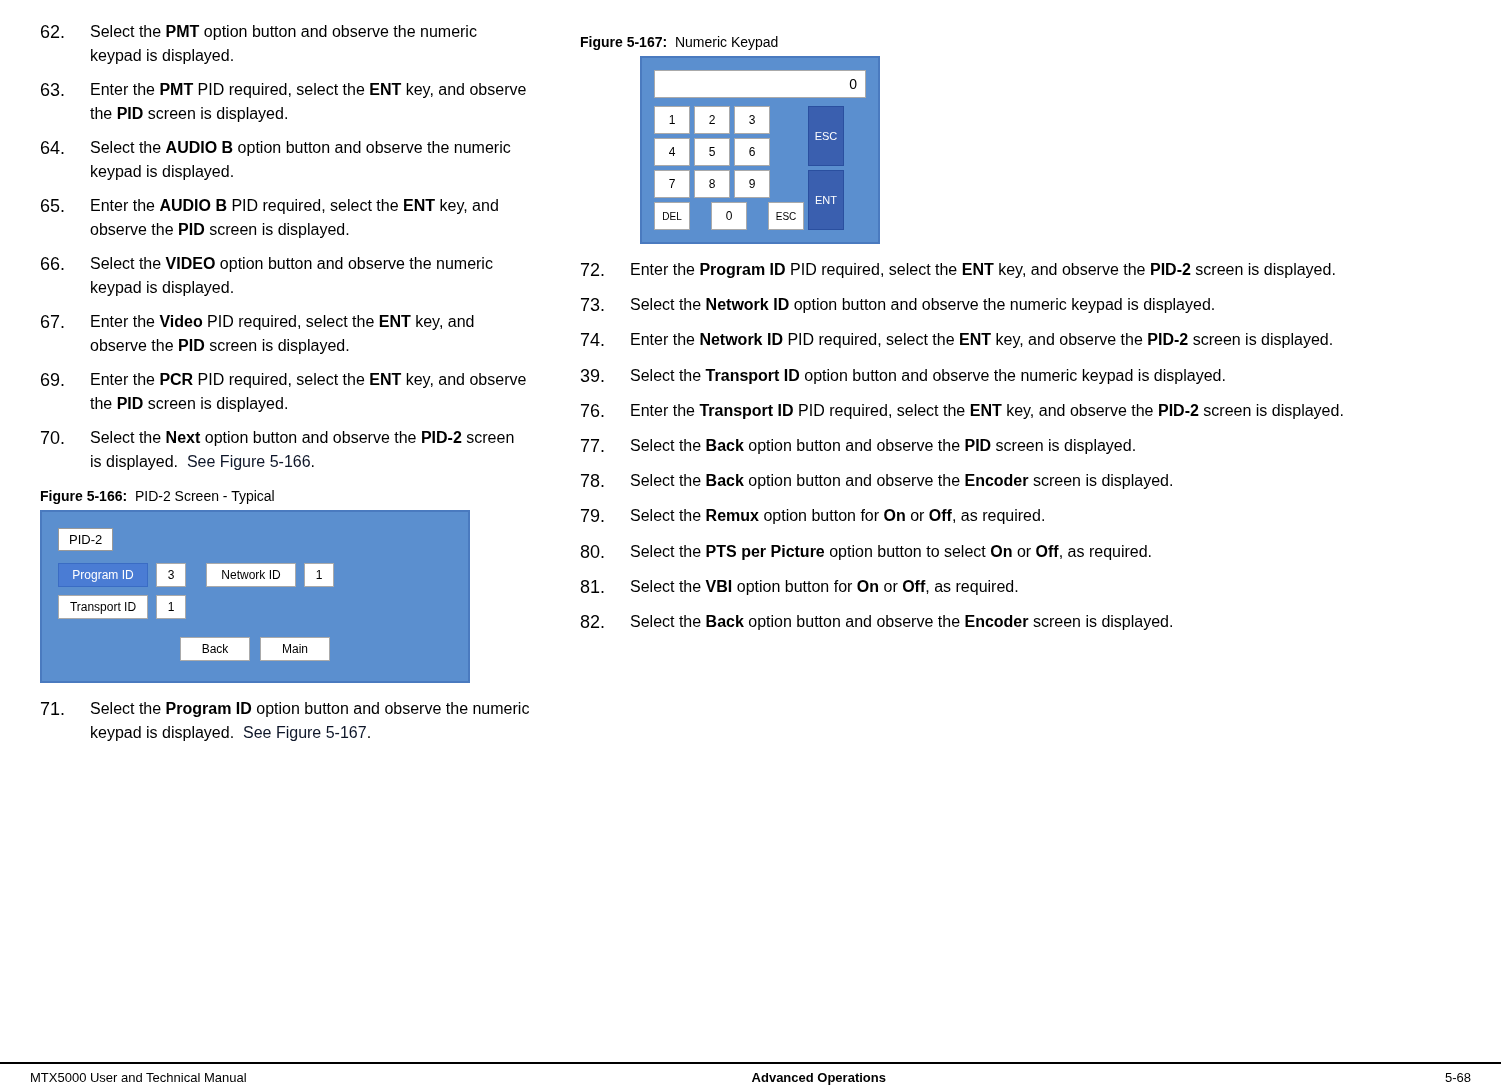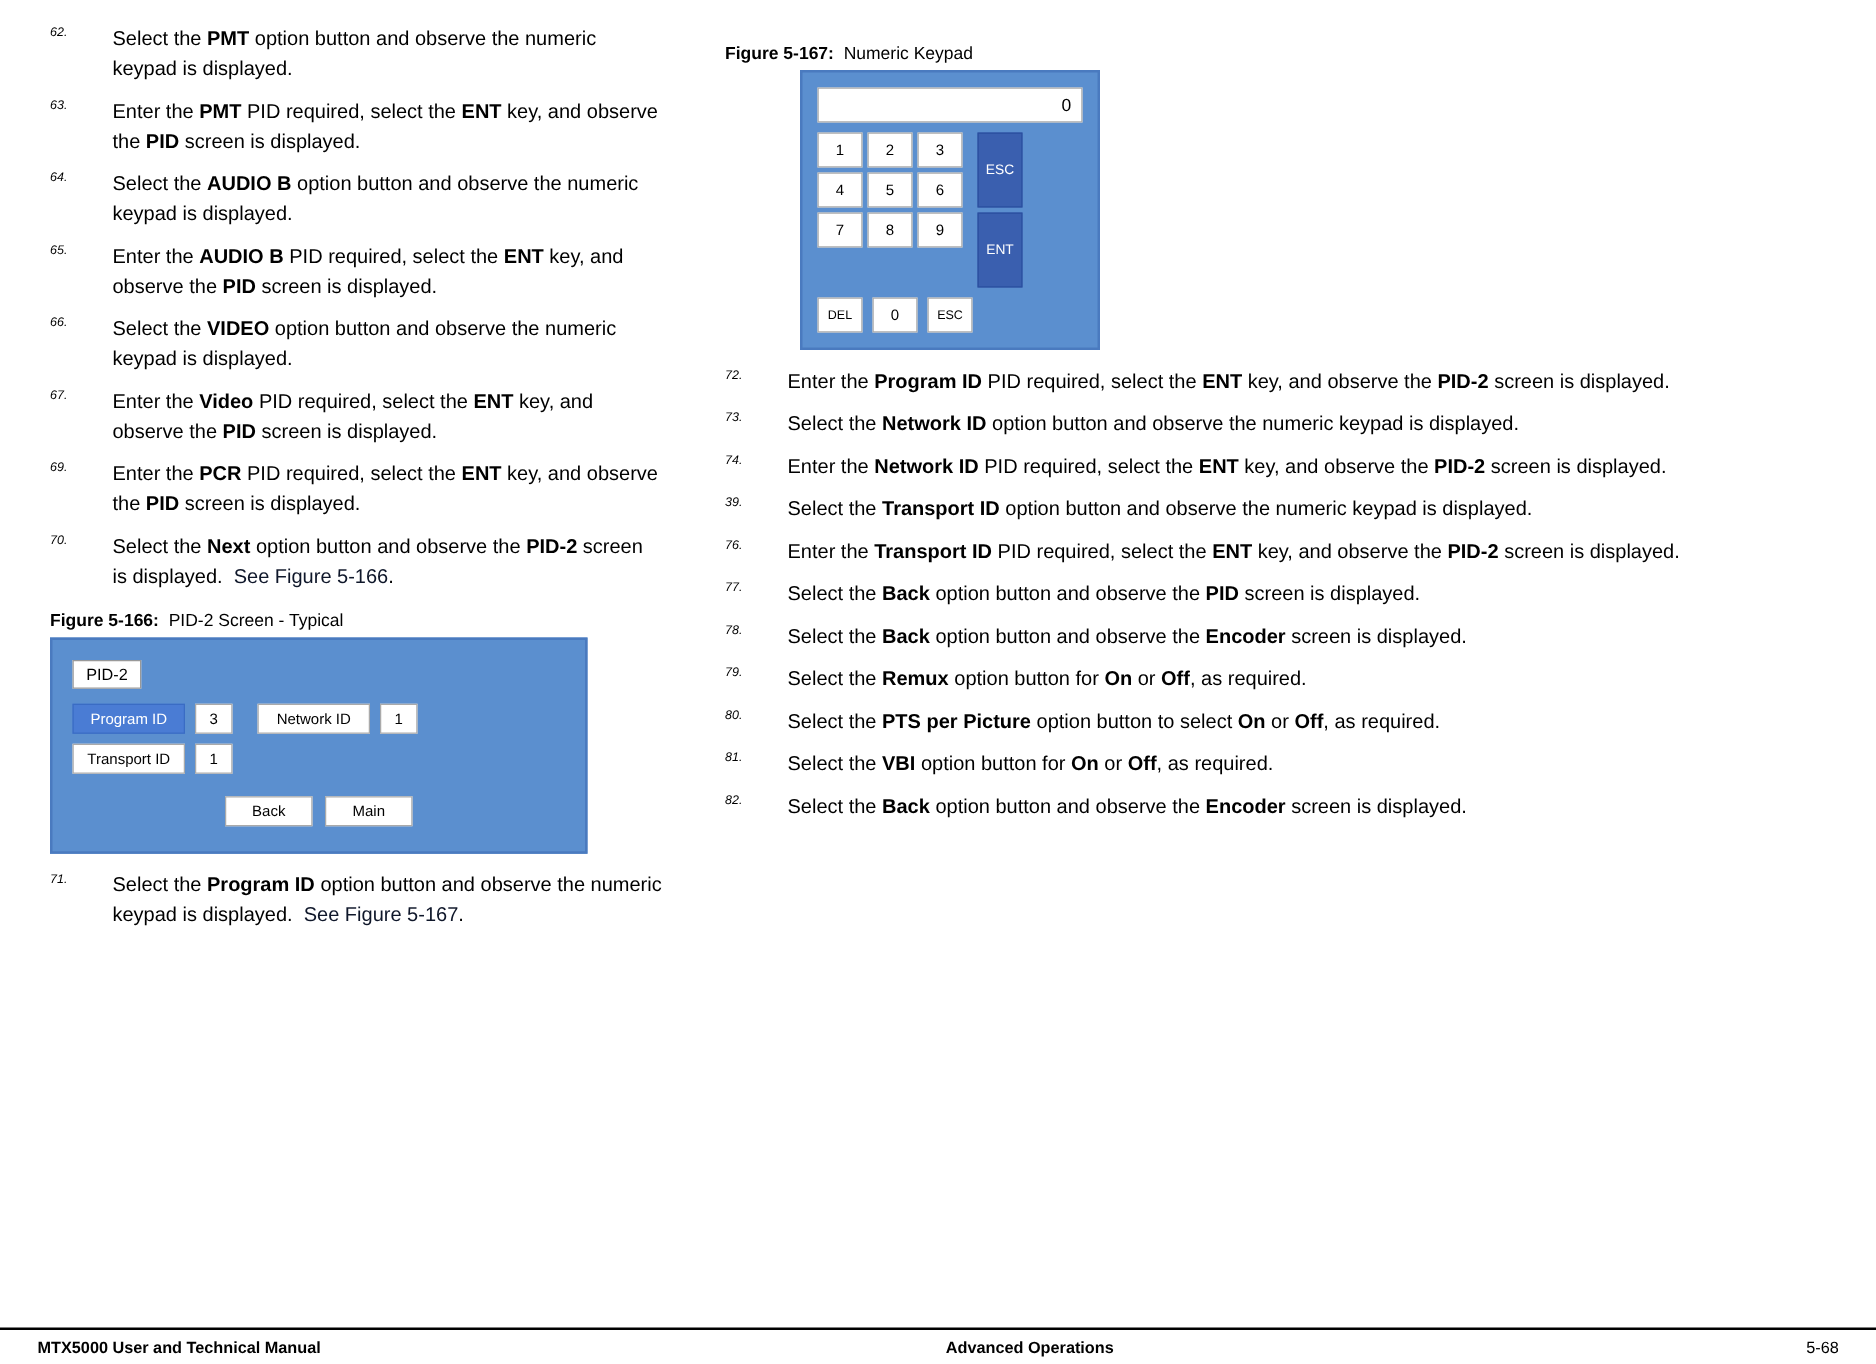--- a/index.html
+++ b/index.html
@@ -37,22 +37,21 @@
     }
 
     .step-item {
       display: flex;
       margin-bottom: 10px;
       line-height: 1.4;
     }
 
     .step-num {
       min-width: 50px;
-      font-size: 10px;
-      font-style: italic;
+      font-size: 18px;
     }
 
     .step-text {
       font-size: 16px;
       line-height: 1.5;
     }
 
     .step-text b {
       font-weight: bold;
     }
@@ -172,21 +171,21 @@
     
     .footer {
       border-top: 2px solid #000;
       display: flex;
       align-items: center;
       padding: 6px 30px;
       font-size: 13px;
     }
 
     .footer-left {
-      font-weight: bold;
+      font-weight: normal;
       min-width: 200px;
     }
 
     .footer-center {
       flex: 1;
       text-align: center;
       font-weight: bold;
     }
 
     .footer-right {
@@ -340,21 +339,21 @@
               <div class="key">5</div>
               <div class="key">6</div>
             </div>
 
             <div style="display:flex; gap:4px;">
               <div class="key">7</div>
               <div class="key">8</div>
               <div class="key">9</div>
             </div>
 
-            <div style="display:flex; gap:8px;margin-top:36px;">
+            <div style="display:flex; gap:21px;">
               <div class="key key-small">DEL</div>
               <div class="key">0</div>
               <div class="key key-small">ESC</div>
             </div>
           </div>
 
           <div style="display:flex; flex-direction:column; gap:4px;">
             <div class="key-esc">ESC</div>
             <div class="key-ent">ENT</div>
           </div>

